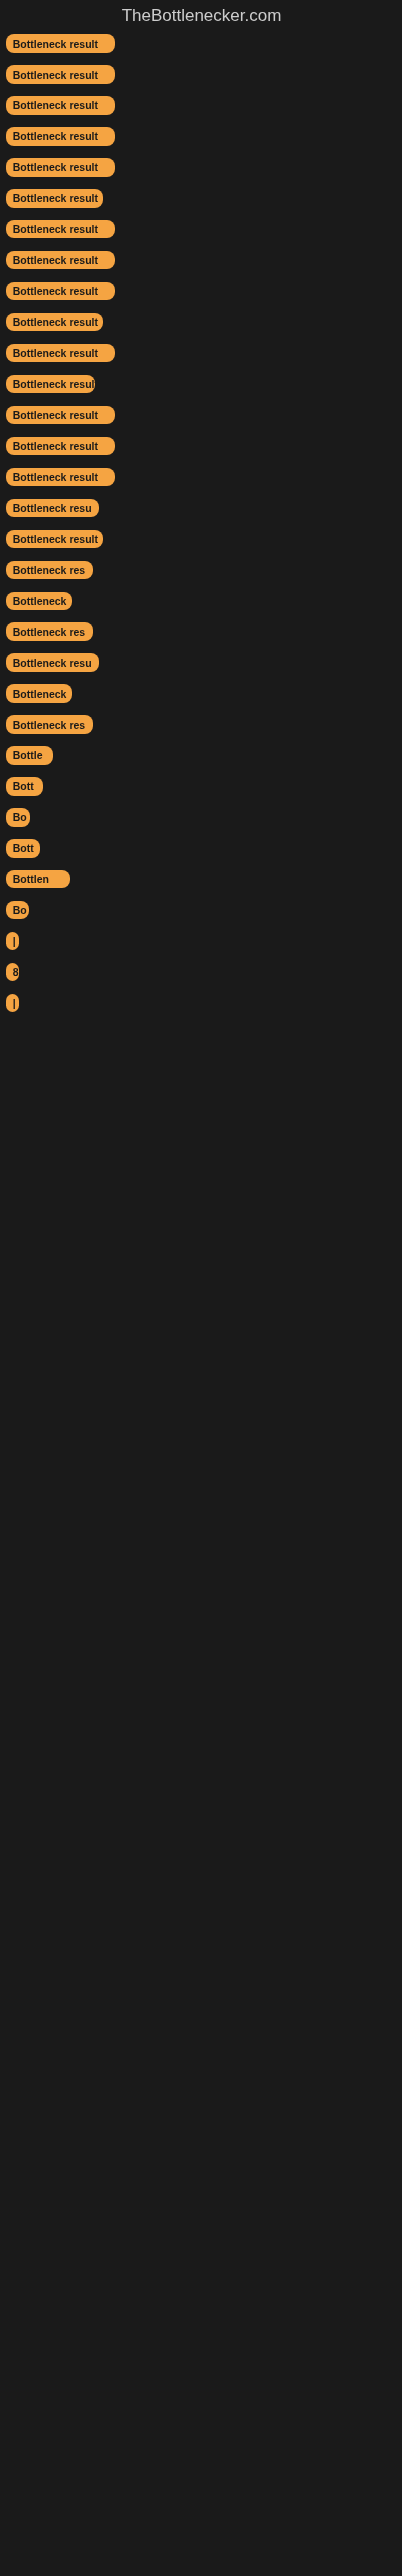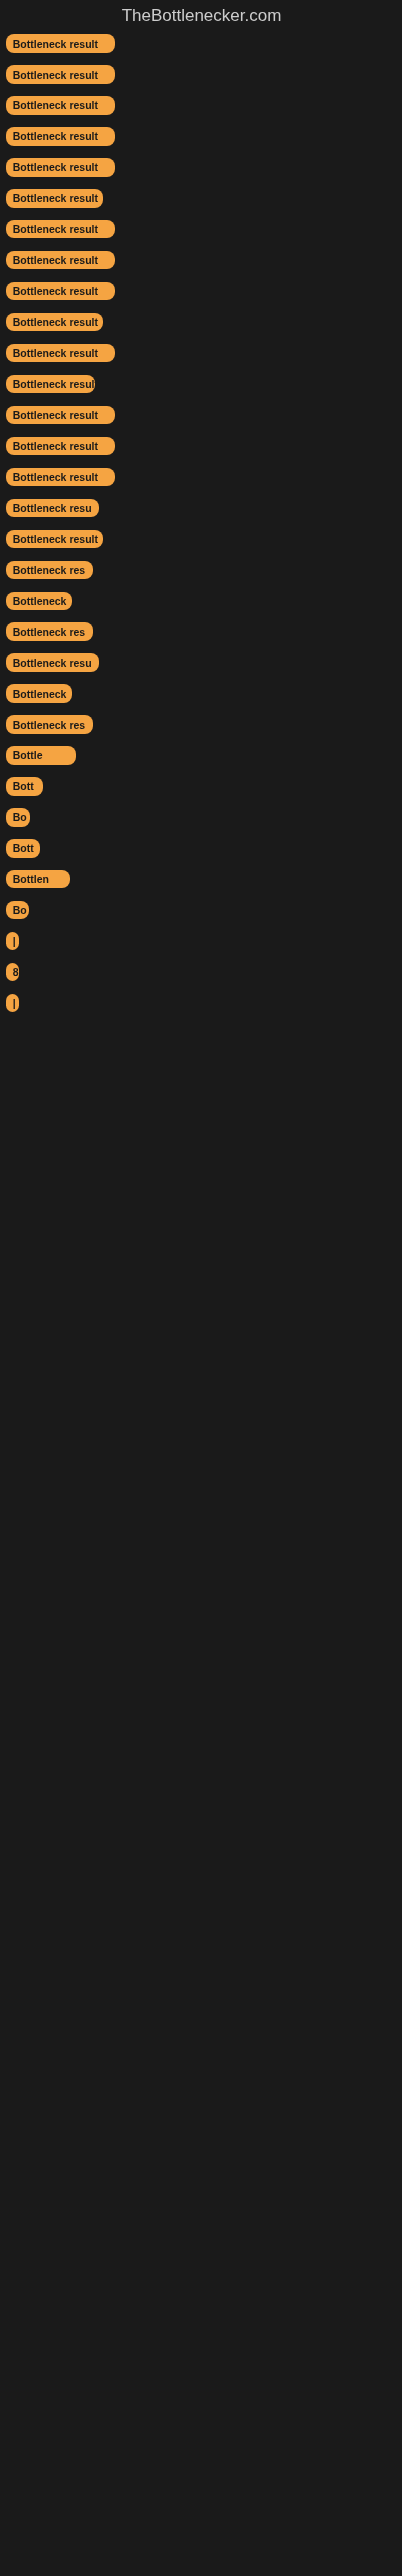--- a/index.html
+++ b/index.html
@@ -62,21 +62,21 @@
     <div class="bottleneck-item"><span class="bottleneck-label" style="width: 109px;">Bottleneck result</span></div>
     <div class="bottleneck-item"><span class="bottleneck-label" style="width: 109px;">Bottleneck result</span></div>
     <div class="bottleneck-item"><span class="bottleneck-label" style="width: 93px;">Bottleneck resu</span></div>
     <div class="bottleneck-item"><span class="bottleneck-label" style="width: 97px;">Bottleneck result</span></div>
     <div class="bottleneck-item"><span class="bottleneck-label" style="width: 87px;">Bottleneck res</span></div>
     <div class="bottleneck-item"><span class="bottleneck-label" style="width: 66px;">Bottleneck</span></div>
     <div class="bottleneck-item"><span class="bottleneck-label" style="width: 87px;">Bottleneck res</span></div>
     <div class="bottleneck-item"><span class="bottleneck-label" style="width: 93px;">Bottleneck resu</span></div>
     <div class="bottleneck-item"><span class="bottleneck-label" style="width: 66px;">Bottleneck</span></div>
     <div class="bottleneck-item"><span class="bottleneck-label" style="width: 87px;">Bottleneck res</span></div>
-    <div class="bottleneck-item"><span class="bottleneck-label" style="width: 70px;">Bottle</span></div>
+    <div class="bottleneck-item"><span class="bottleneck-label" style="width: 47px;">Bottle</span></div>
     <div class="bottleneck-item"><span class="bottleneck-label" style="width: 37px;">Bott</span></div>
     <div class="bottleneck-item"><span class="bottleneck-label" style="width: 24px;">Bo</span></div>
     <div class="bottleneck-item"><span class="bottleneck-label" style="width: 34px;">Bott</span></div>
     <div class="bottleneck-item"><span class="bottleneck-label" style="width: 64px;">Bottlen</span></div>
     <div class="bottleneck-item"><span class="bottleneck-label" style="width: 22.5px;">Bo</span></div>
     <div class="bottleneck-item"><span class="bottleneck-label" style="width: 8px;">|</span></div>
     <div class="bottleneck-item"><span class="bottleneck-label" style="width: 11.3px;">8</span></div>
     <div class="bottleneck-item"><span class="bottleneck-label" style="width: 8px;">|</span></div>
     <div class="bottleneck-item"></div>
     <div class="bottleneck-item"></div>

